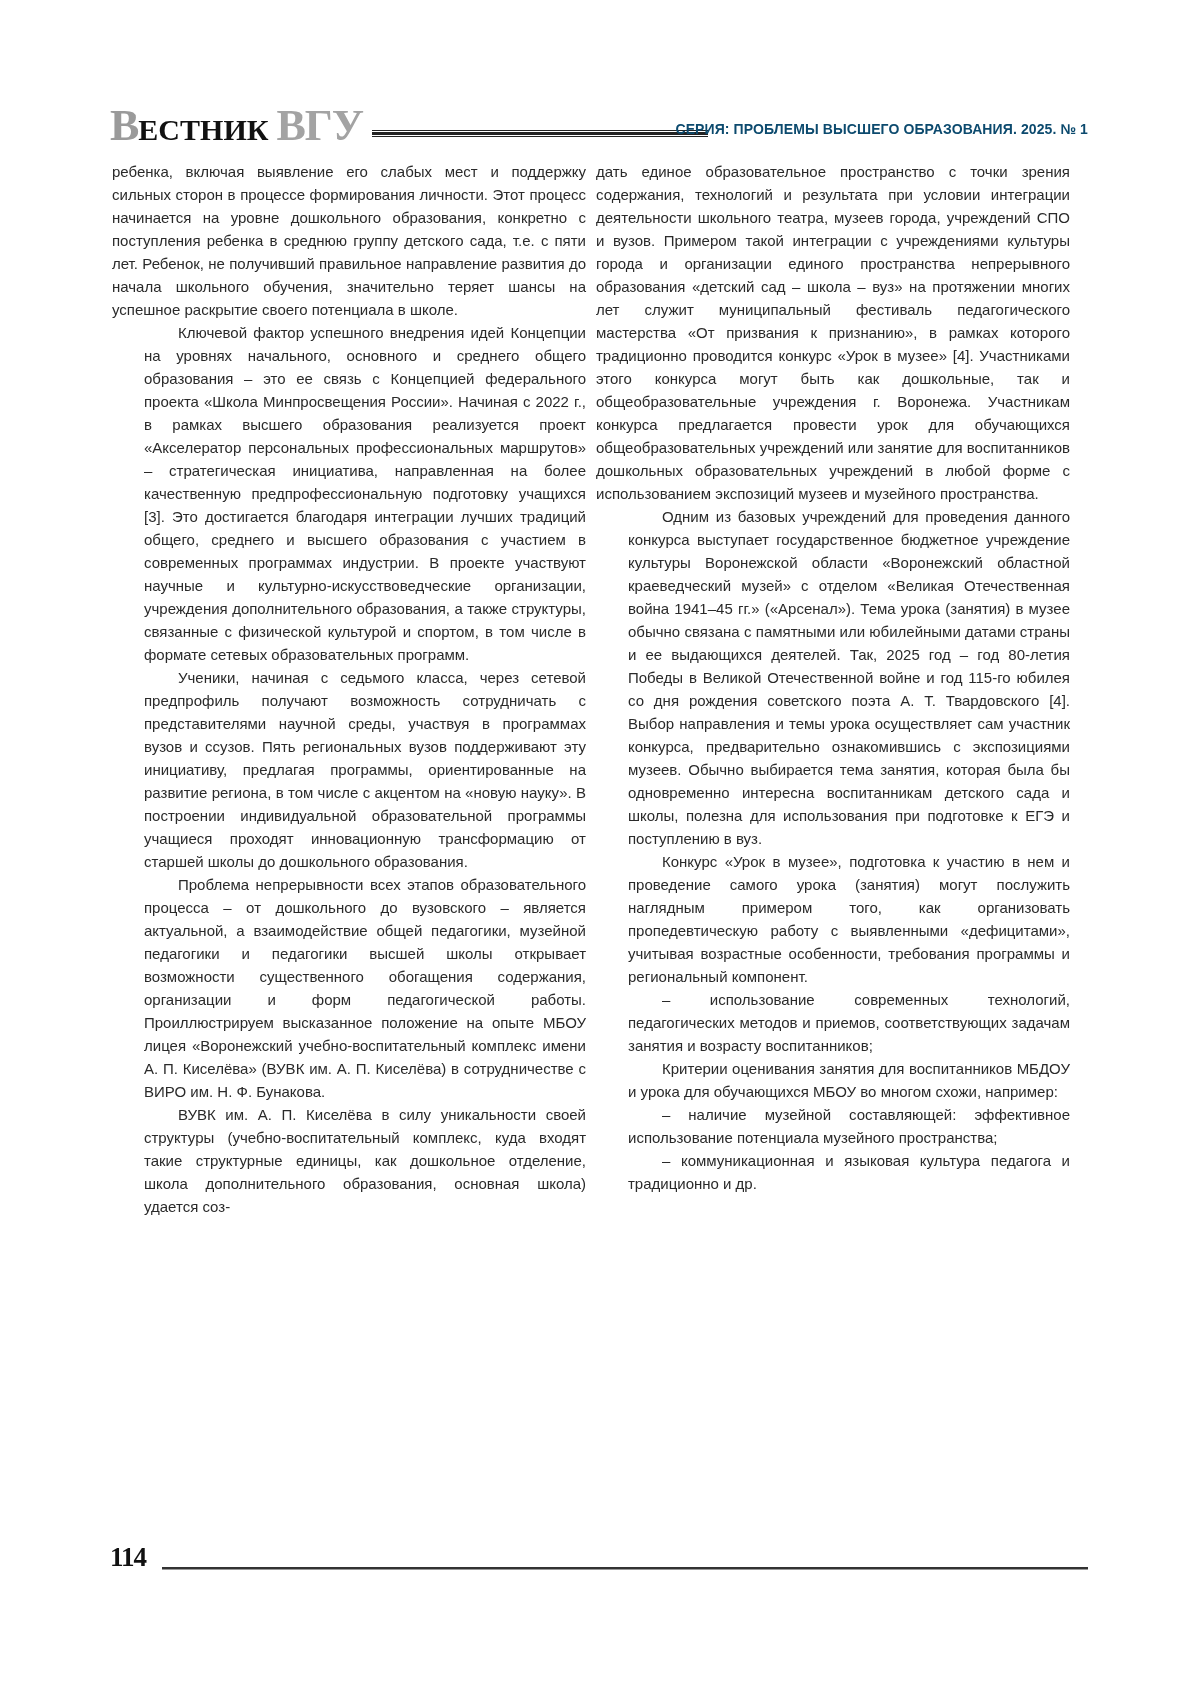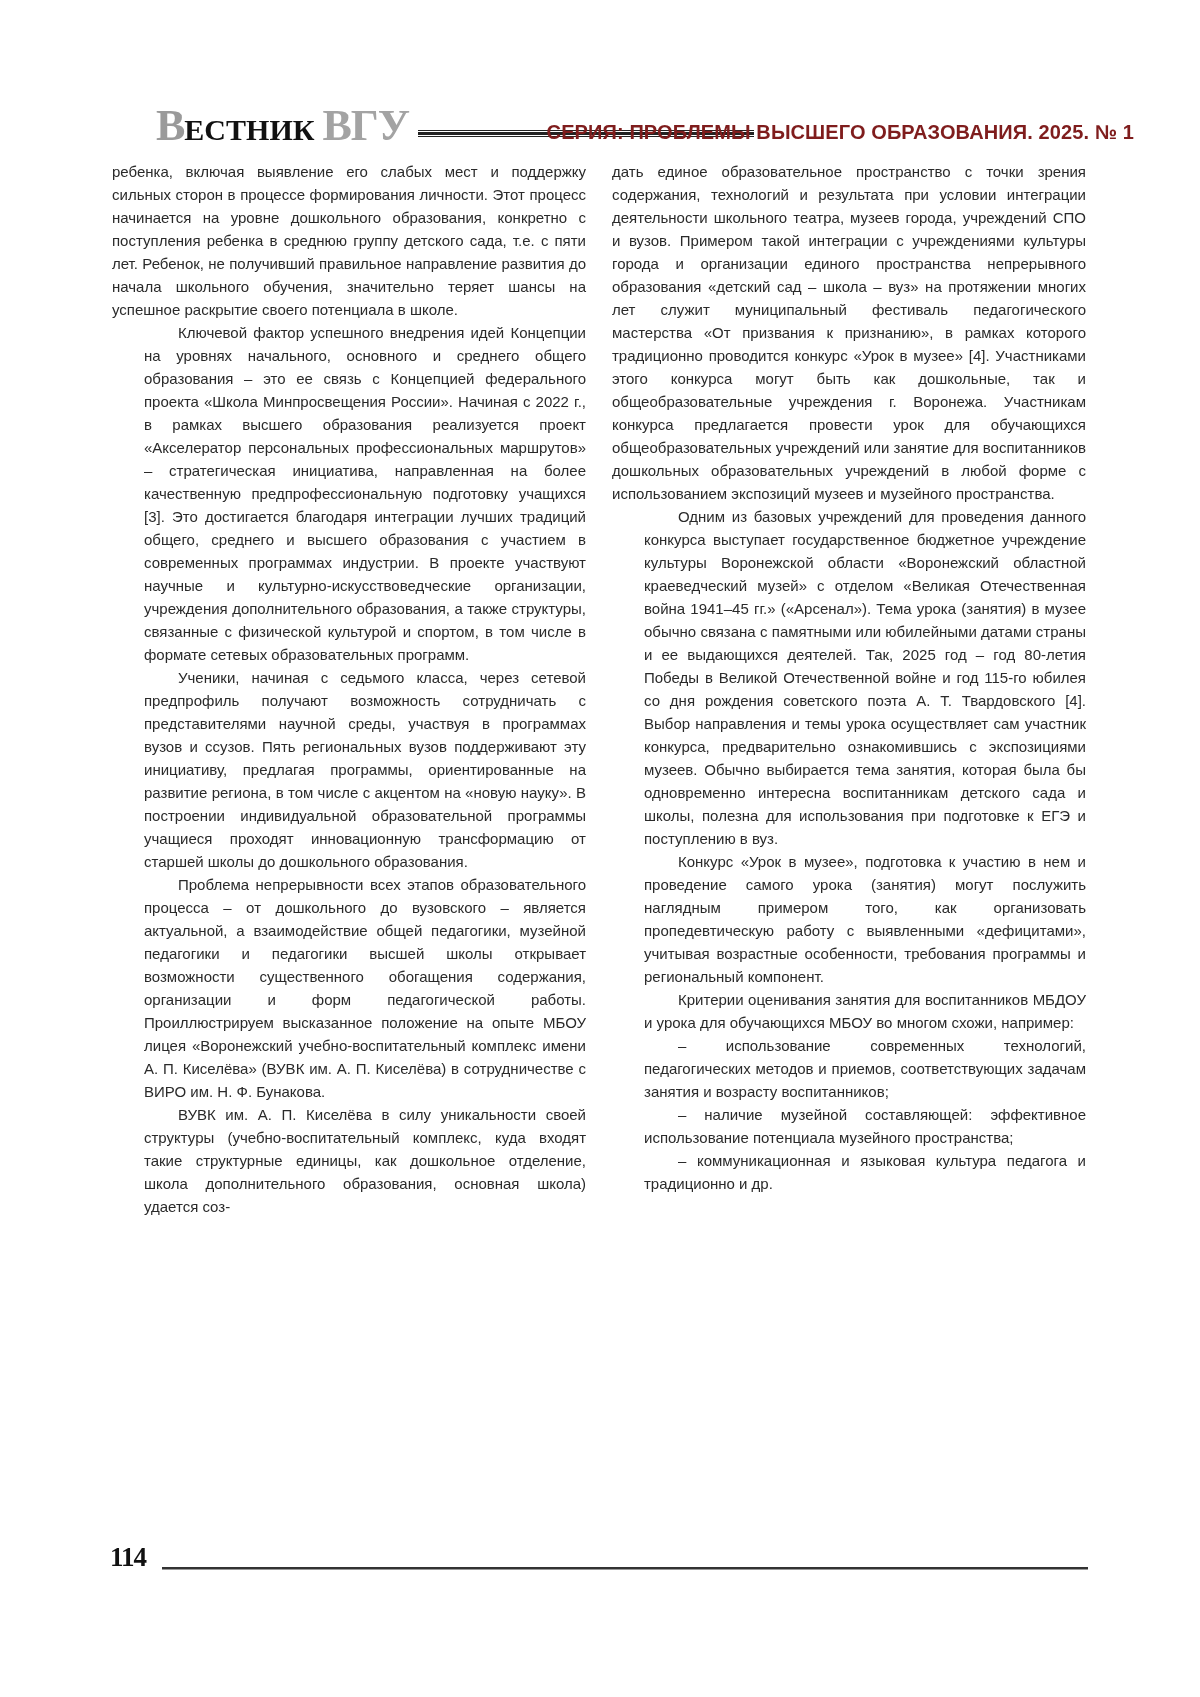--- a/index.html
+++ b/index.html
@@ -1,28 +1,28 @@
 <!DOCTYPE html>
 <html><head>
 <meta charset="utf-8">
 <style>
   html, body { margin: 0; padding: 0; background: #ffffff; }
   body { width: 1200px; height: 1697px; position: relative; overflow: hidden; }
-  .header { position: absolute; left: 110px; top: 104px; width: 978px; height: 40px; margin-left: 46px; }
+  .header { position: absolute; left: 110px; top: 104px; width: 978px; height: 40px; }
   .logo { position: absolute; left: 0; top: 0; font-family: "Liberation Serif", serif; font-weight: bold; line-height: 1; white-space: nowrap; }
   .logo .big { font-size: 44px; color: #9a9a9a; letter-spacing: -1px; }
   .logo .small { font-size: 30px; color: #111; letter-spacing: 0px; }
   .logo .vgu { font-size: 44px; color: #a3a3a3; margin-left: 8px; letter-spacing: -1px; }
   .header-rule { position: absolute; left: 262px; top: 26px; width: 336px; height: 9px; }
   .header-rule div { height: 1px; background: #222; margin-bottom: 1px; }
   .header-rule div.thick { height: 3px; }
-  .series { position: absolute; right: 0; top: 17px; font-family: "Liberation Sans", sans-serif; font-weight: bold; font-size: 20px; color: #7f1d1d; white-space: nowrap; letter-spacing: 0.1px; }
+  .series { position: absolute; right: 0; top: 17px; font-family: "Liberation Sans", sans-serif; font-weight: bold; font-size: 14px; color: #0c4a6e; white-space: nowrap; letter-spacing: 0.1px; }
   .col { position: absolute; top: 160px; width: 474px; font-family: "Liberation Sans", sans-serif; font-size: 15px; line-height: 23px; color: #2a2a2a; text-align: justify; }
   .col.left { left: 112px; }
-  .col.right { left: 612px; }
+  .col.right { left: 596px; }
   .col p { margin: 0; }
   .col p.indent { text-indent: 34px; margin-left: 32px; }
   .col p.cont { text-indent: 0; }
   .footer { position: absolute; left: 110px; top: 1542px; width: 978px; height: 30px; }
   .pagenum { position: absolute; left: 0; top: 0; font-family: Liberation Serif, serif; font-weight: bold; font-size: 27px; color: #111; letter-spacing: -1px; }
   .footer-rule { position: absolute; left: 52px; top: 25px; right: 0; height: 2px; background: #333; border-bottom: 1px solid #999; }
 </style>
 </head>
 <body>
 
@@ -43,22 +43,22 @@
   <p class="indent">Ключевой фактор успешного внедрения идей Концепции на уровнях начального, основного и среднего общего образования – это ее связь с Концепцией федерального проекта «Школа Минпросвещения России». Начиная с 2022 г., в рамках высшего образования реализуется проект «Акселератор персональных профессиональных маршрутов» – стратегическая инициатива, направленная на более качественную предпрофессиональную подготовку учащихся [3]. Это достигается благодаря интеграции лучших традиций общего, среднего и высшего образования с участием в современных программах индустрии. В проекте участвуют научные и культурно-искусствоведческие организации, учреждения дополнительного образования, а также структуры, связанные с физической культурой и спортом, в том числе в формате сетевых образовательных программ.</p>
   <p class="indent">Ученики, начиная с седьмого класса, через сетевой предпрофиль получают возможность сотрудничать с представителями научной среды, участвуя в программах вузов и ссузов. Пять региональных вузов поддерживают эту инициативу, предлагая программы, ориентированные на развитие региона, в том числе с акцентом на «новую науку». В построении индивидуальной образовательной программы учащиеся проходят инновационную трансформацию от старшей школы до дошкольного образования.</p>
   <p class="indent">Проблема непрерывности всех этапов образовательного процесса – от дошкольного до вузовского – является актуальной, а взаимодействие общей педагогики, музейной педагогики и педагогики высшей школы открывает возможности существенного обогащения содержания, организации и форм педагогической работы. Проиллюстрируем высказанное положение на опыте МБОУ лицея «Воронежский учебно-воспитательный комплекс имени А. П. Киселёва» (ВУВК им. А. П. Киселёва) в сотрудничестве с ВИРО им. Н. Ф. Бунакова.</p>
   <p class="indent">ВУВК им. А. П. Киселёва в силу уникальности своей структуры (учебно-воспитательный комплекс, куда входят такие структурные единицы, как дошкольное отделение, школа дополнительного образования, основная школа) удается соз-</p>
 </div>
 
 <div class="col right">
   <p class="cont">дать единое образовательное пространство с точки зрения содержания, технологий и результата при условии интеграции деятельности школьного театра, музеев города, учреждений СПО и вузов. Примером такой интеграции с учреждениями культуры города и организации единого пространства непрерывного образования «детский сад – школа – вуз» на протяжении многих лет служит муниципальный фестиваль педагогического мастерства «От призвания к признанию», в рамках которого традиционно проводится конкурс «Урок в музее» [4]. Участниками этого конкурса могут быть как дошкольные, так и общеобразовательные учреждения г. Воронежа. Участникам конкурса предлагается провести урок для обучающихся общеобразовательных учреждений или занятие для воспитанников дошкольных образовательных учреждений в любой форме с использованием экспозиций музеев и музейного пространства.</p>
   <p class="indent">Одним из базовых учреждений для проведения данного конкурса выступает государственное бюджетное учреждение культуры Воронежской области «Воронежский областной краеведческий музей» с отделом «Великая Отечественная война 1941–45 гг.» («Арсенал»). Тема урока (занятия) в музее обычно связана с памятными или юбилейными датами страны и ее выдающихся деятелей. Так, 2025 год – год 80-летия Победы в Великой Отечественной войне и год 115-го юбилея со дня рождения советского поэта А. Т. Твардовского [4]. Выбор направления и темы урока осуществляет сам участник конкурса, предварительно ознакомившись с экспозициями музеев. Обычно выбирается тема занятия, которая была бы одновременно интересна воспитанникам детского сада и школы, полезна для использования при подготовке к ЕГЭ и поступлению в вуз.</p>
   <p class="indent">Конкурс «Урок в музее», подготовка к участию в нем и проведение самого урока (занятия) могут послужить наглядным примером того, как организовать пропедевтическую работу с выявленными «дефицитами», учитывая возрастные особенности, требования программы и региональный компонент.</p>
+  <p class="indent">– использование современных технологий, педагогических методов и приемов, соответствующих задачам занятия и возрасту воспитанников;</p>
   <p class="indent">Критерии оценивания занятия для воспитанников МБДОУ и урока для обучающихся МБОУ во многом схожи, например:</p>
-  <p class="indent">– использование современных технологий, педагогических методов и приемов, соответствующих задачам занятия и возрасту воспитанников;</p>
   <p class="indent">– наличие музейной составляющей: эффективное использование потенциала музейного пространства;</p>
   <p class="indent">– коммуникационная и языковая культура педагога и традиционно и др.</p>
 </div>
 
 <div class="footer">
   <div class="pagenum">114</div>
   <div class="footer-rule"></div>
 </div>
 
 </body></html>

